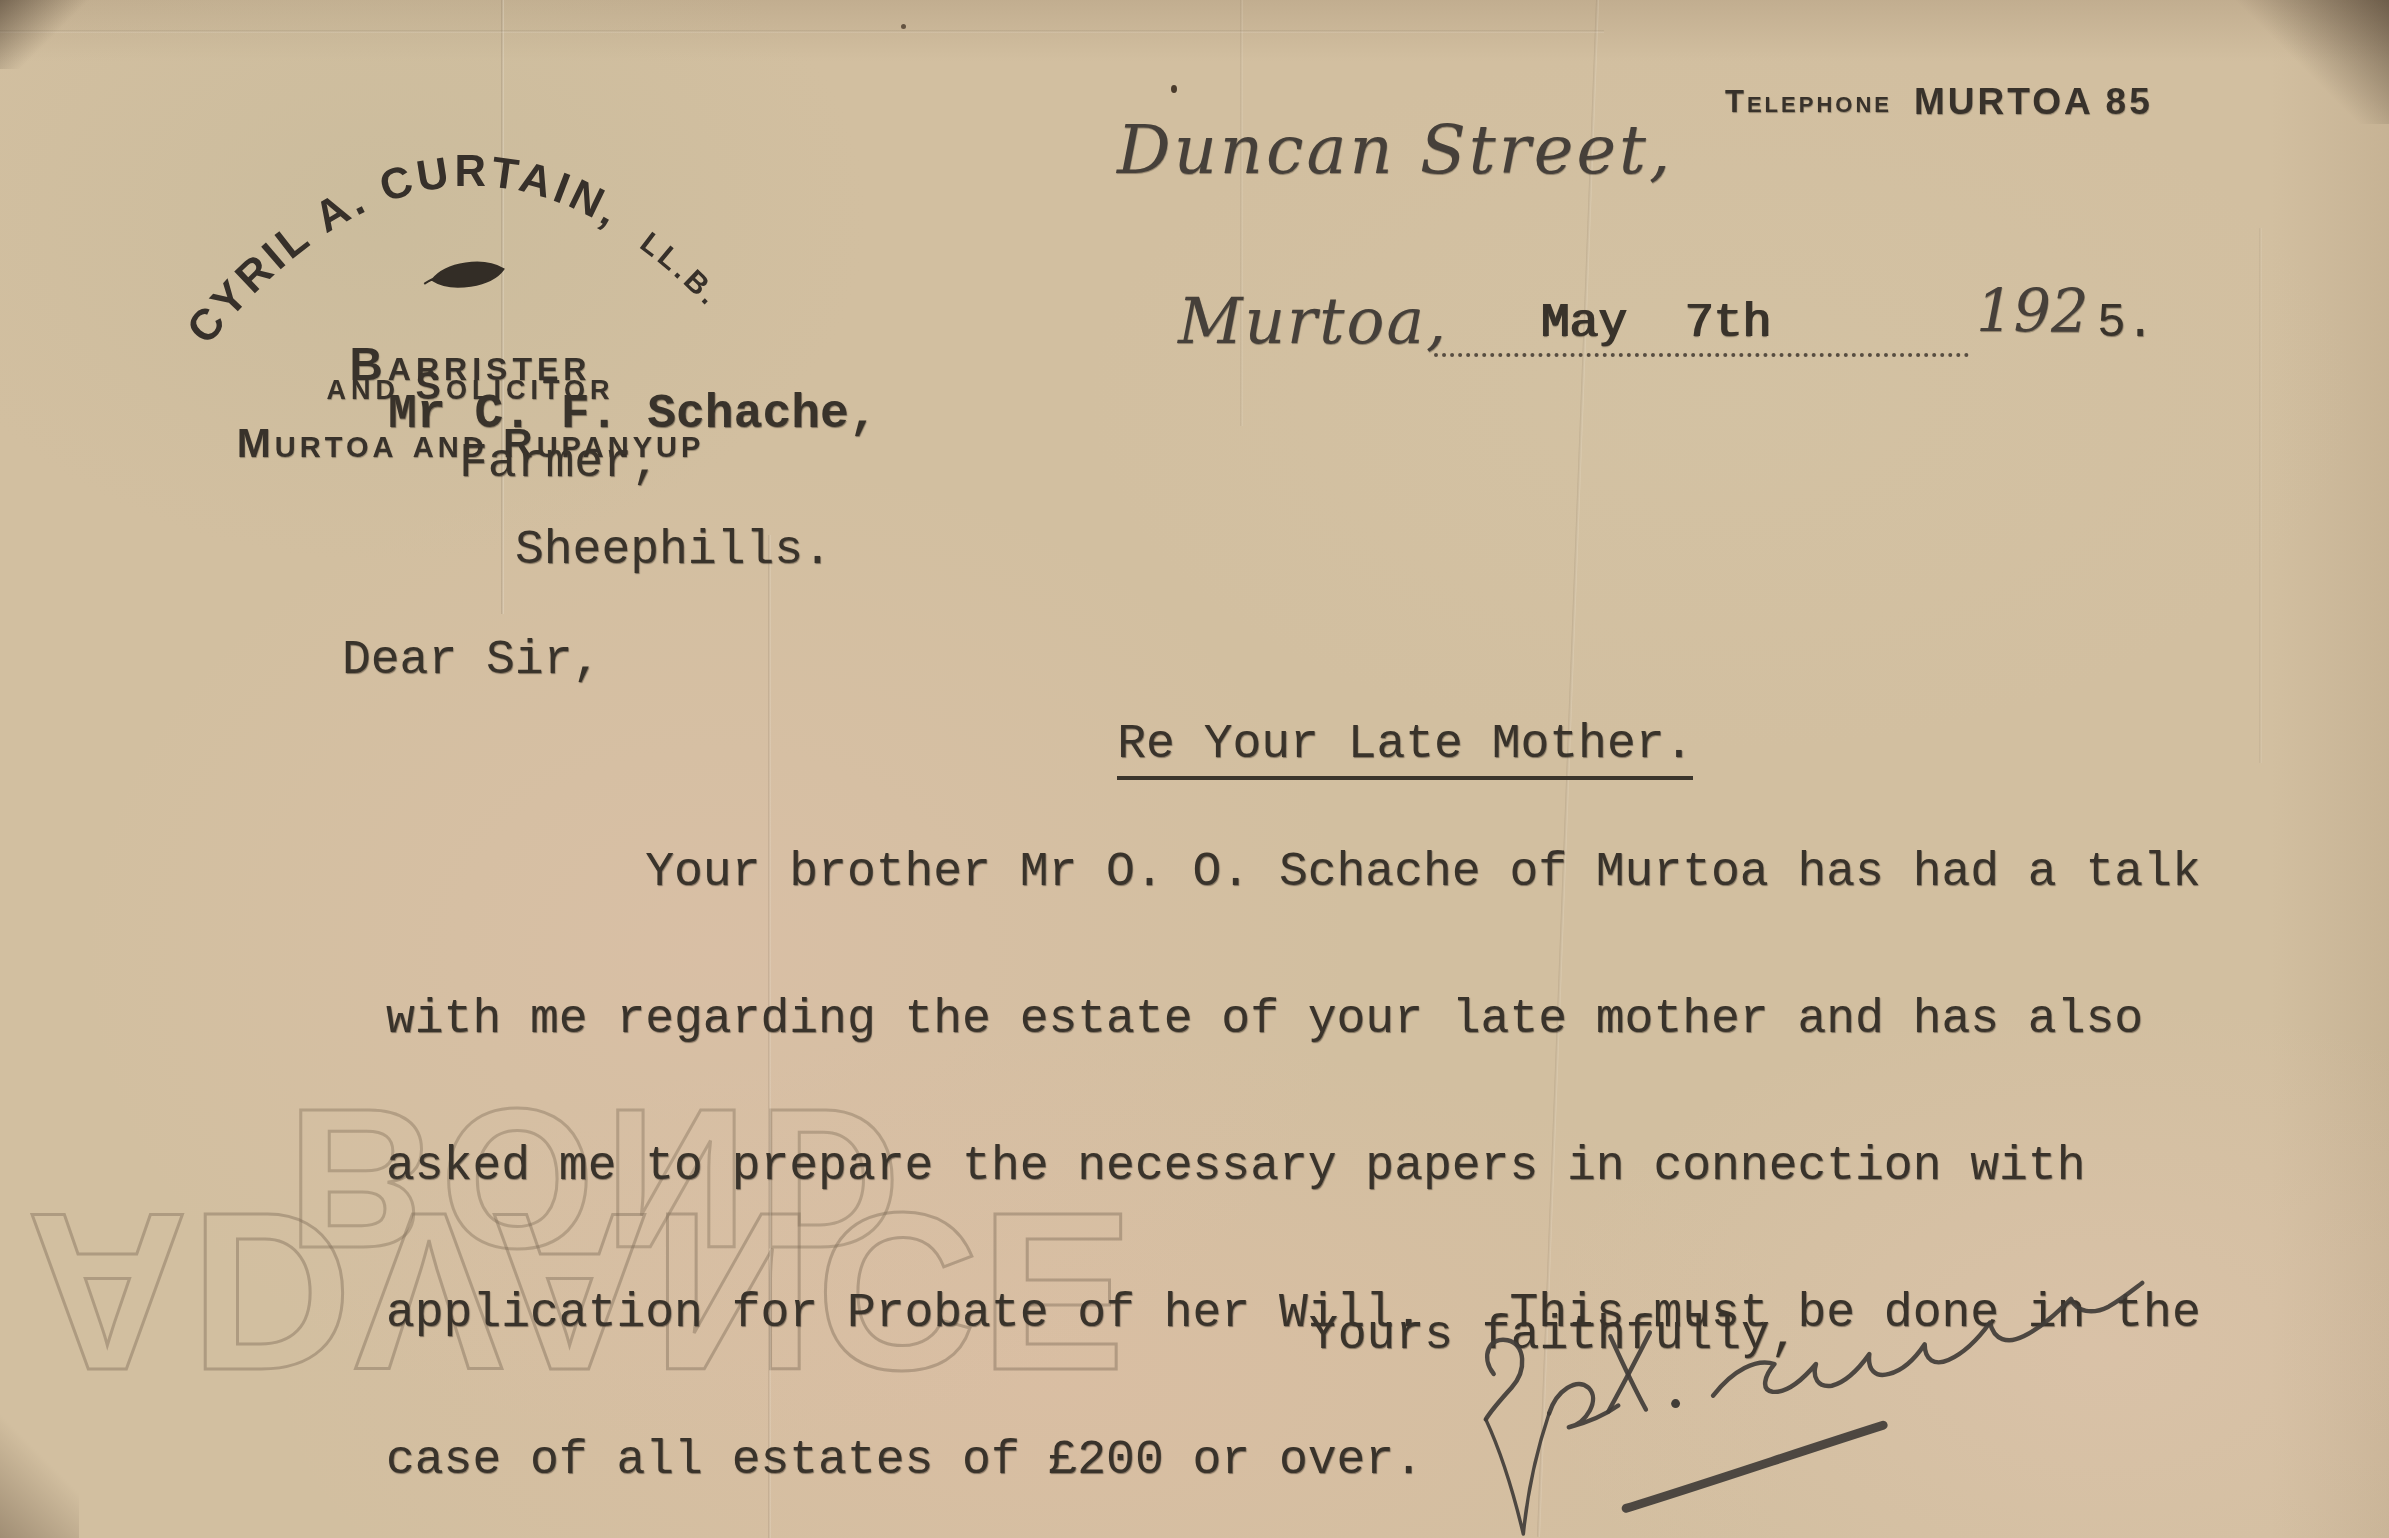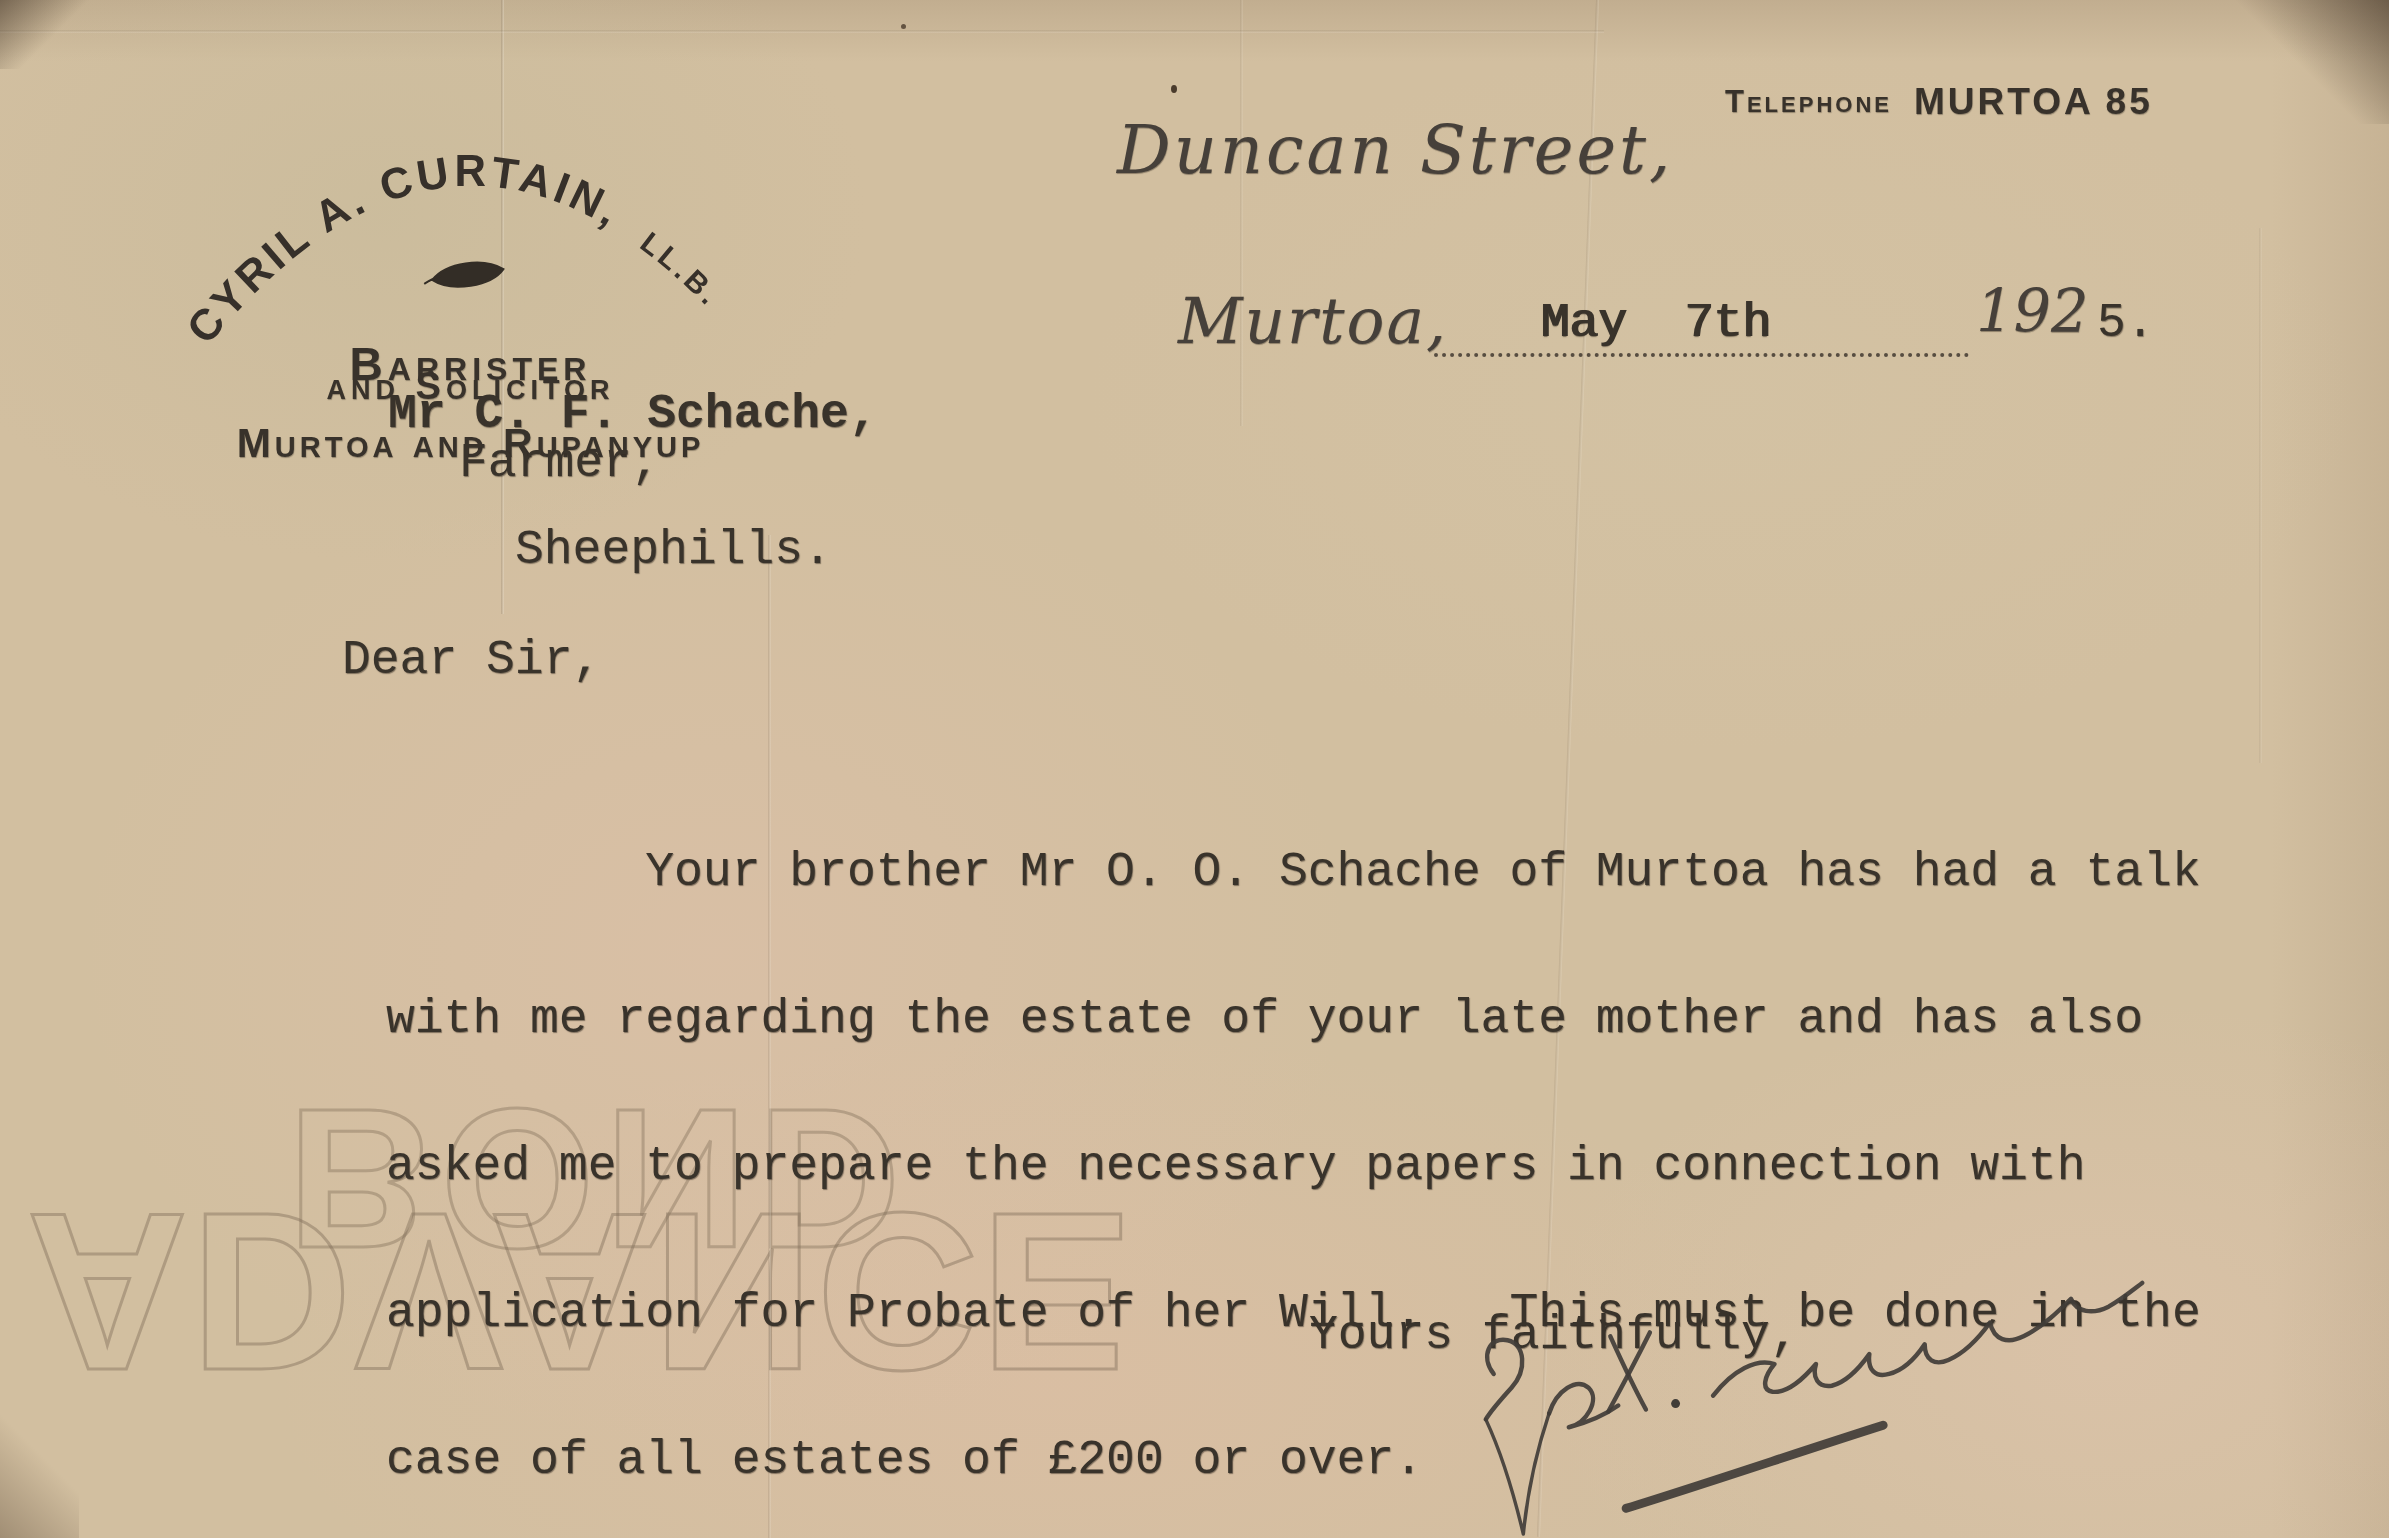--- a/index.html
+++ b/index.html
@@ -117,20 +117,23 @@
   <div class="abs leader"></div>
   <div class="abs tw typed-date overstruck">May  7th</div>
   <div class="abs script year-printed">192</div>
   <div class="abs tw year-typed">5.</div>
 
   <div class="abs tw" style="left:388px;top:390px;font-weight:bold;">Mr C. F. Schache,</div>
   <div class="abs tw" style="left:459px;top:439px;">Farmer,</div>
   <div class="abs tw" style="left:515px;top:487px;margin-top:39px;">Sheephills.</div>
 
   <div class="abs tw" style="left:342px;top:636px;">Dear Sir,</div>
+  <div class="abs tw" style="left:1002px;top:671px;">
+    <span class="subject-underline">Re Your Late Mother.</span>
+  </div>
 
   <div class="abs tw body-block">
     <div>         Your brother Mr O. O. Schache of Murtoa has had a talk</div>
     <div>with me regarding the estate of your late mother and has also</div>
     <div>asked me to prepare the necessary papers in connection with</div>
     <div>application for Probate of her Will.   This must be done in the</div>
     <div>case of all estates of £200 or over.</div>
     
     
     

